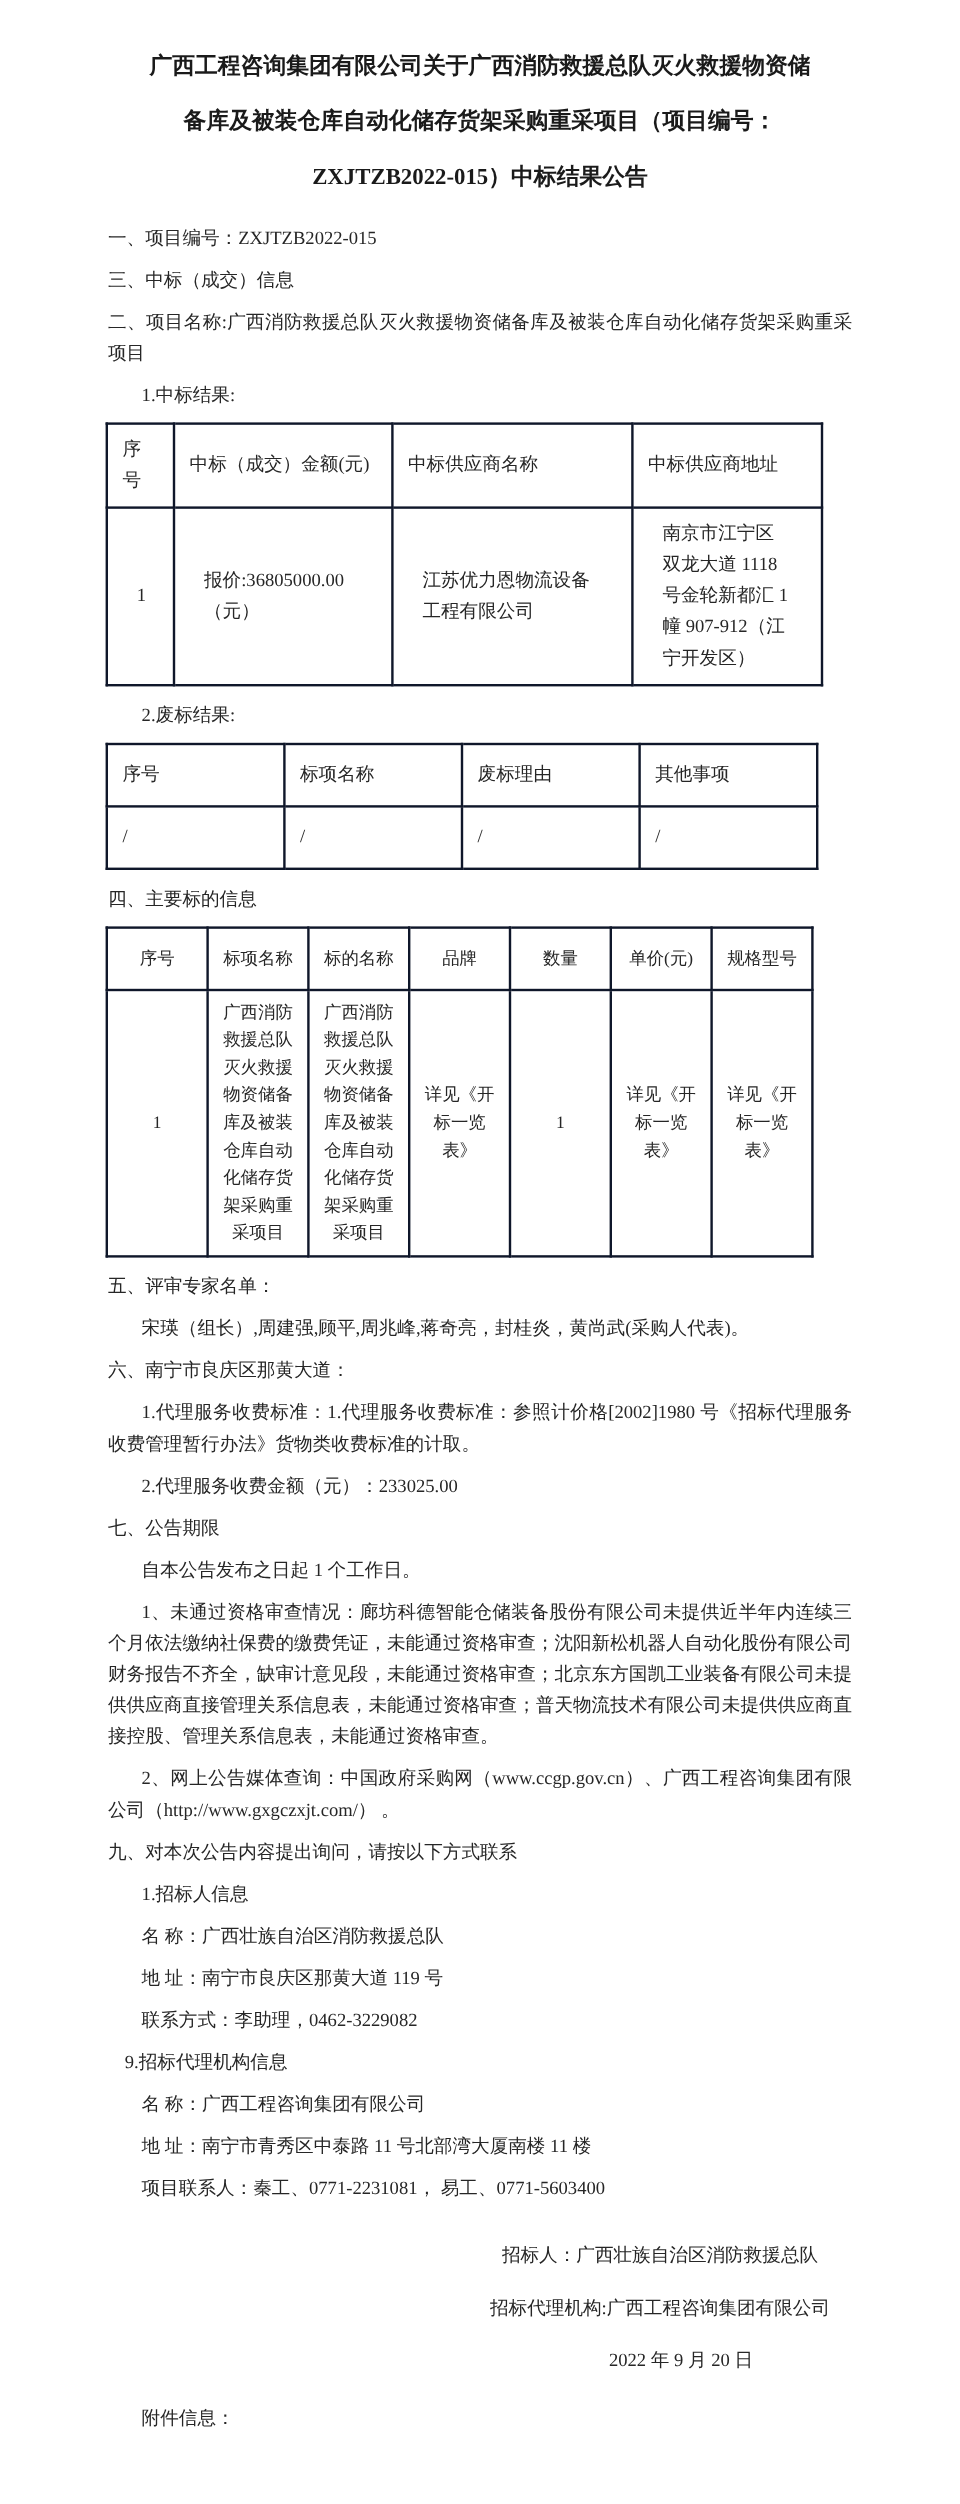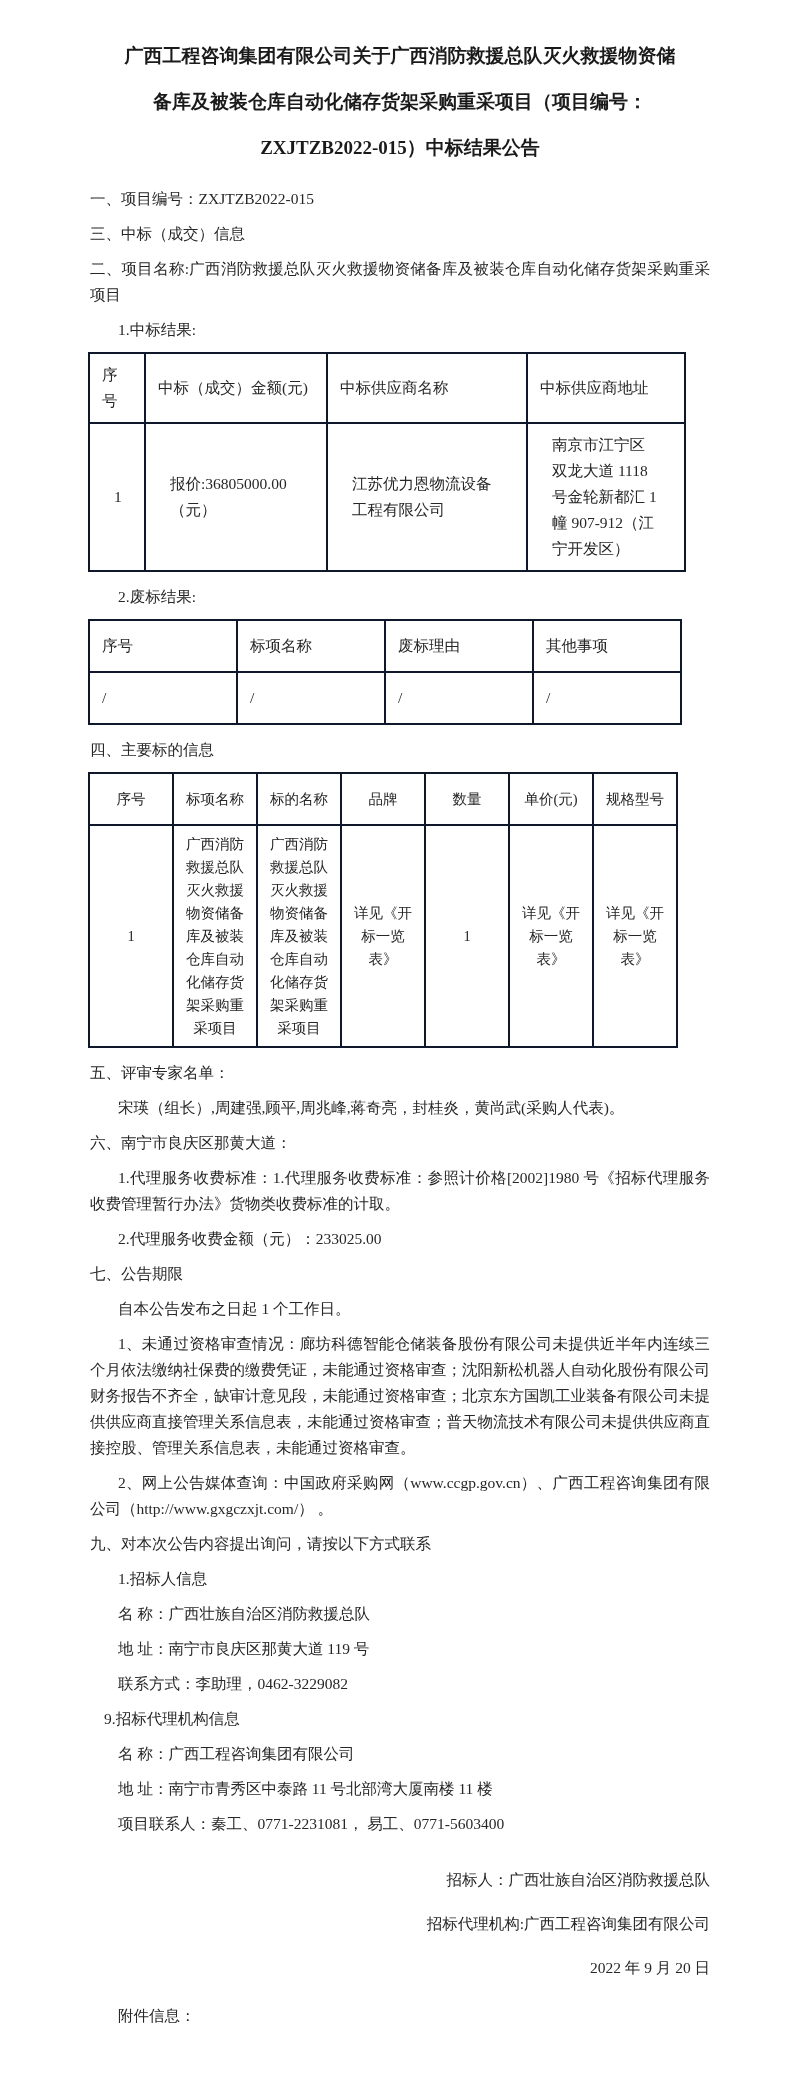--- a/index.html
+++ b/index.html
@@ -30,21 +30,21 @@
   .t2{width:592px;}
   .t2 col{width:148px;}
   .t2 td{height:34px;}
   
   .t3{width:590px;}
   .t3 col{width:84px;}
   .t3 td{text-align:center;padding:6px 6px;font-size:14.5px;line-height:23px;}
   .t3 .head td{height:38px;}
   .t3 .data td{height:208px;}
   .sigblock{margin-top:30px;}
-  .sig{margin-left:300px;text-align:right;margin-bottom:18px;}
+  .sig{margin-left:300px;text-align:center;margin-bottom:18px;}
   .sig-date{margin-left:335px;margin-bottom:22px;}
   .attach-heading{margin-top:6px;}
 </style>
 </head>
 <body>
 
 <div class="page">
 
   <div class="title">
     <div>广西工程咨询集团有限公司关于广西消防救援总队灭火救援物资储</div>

